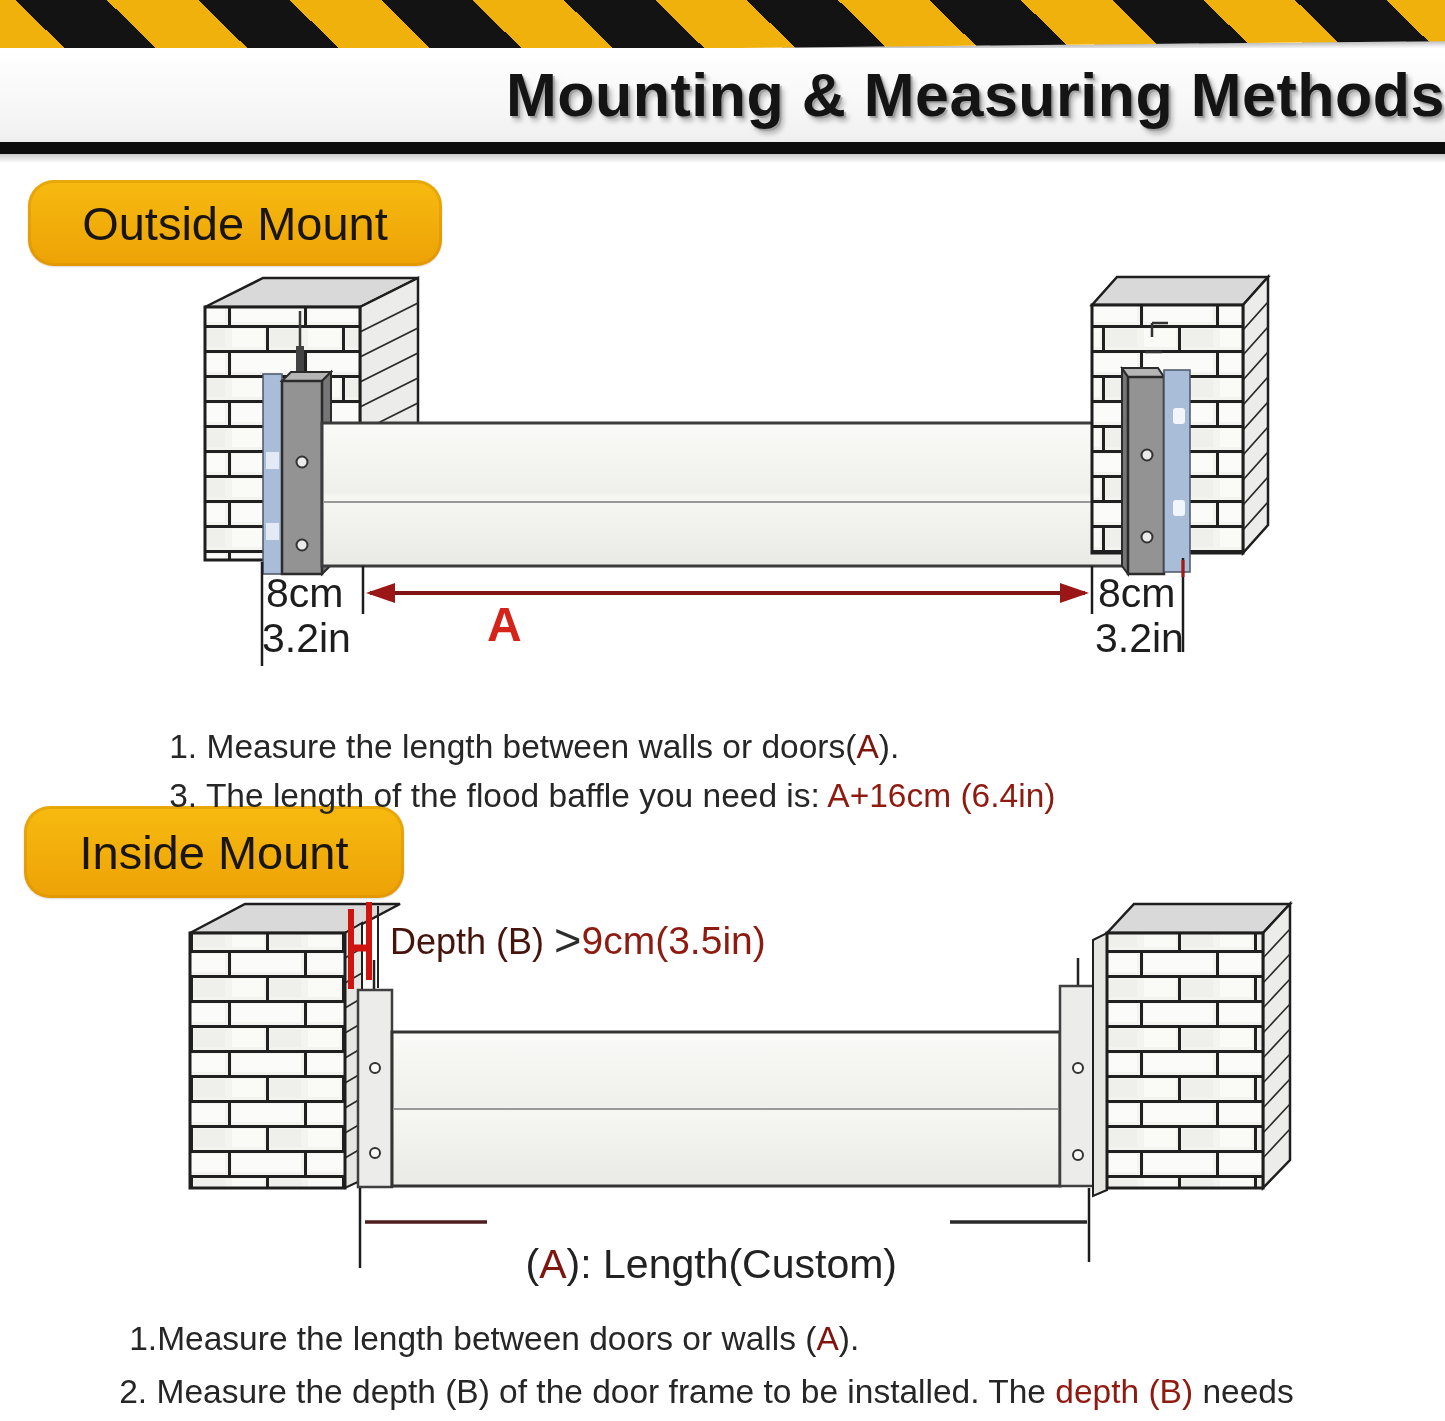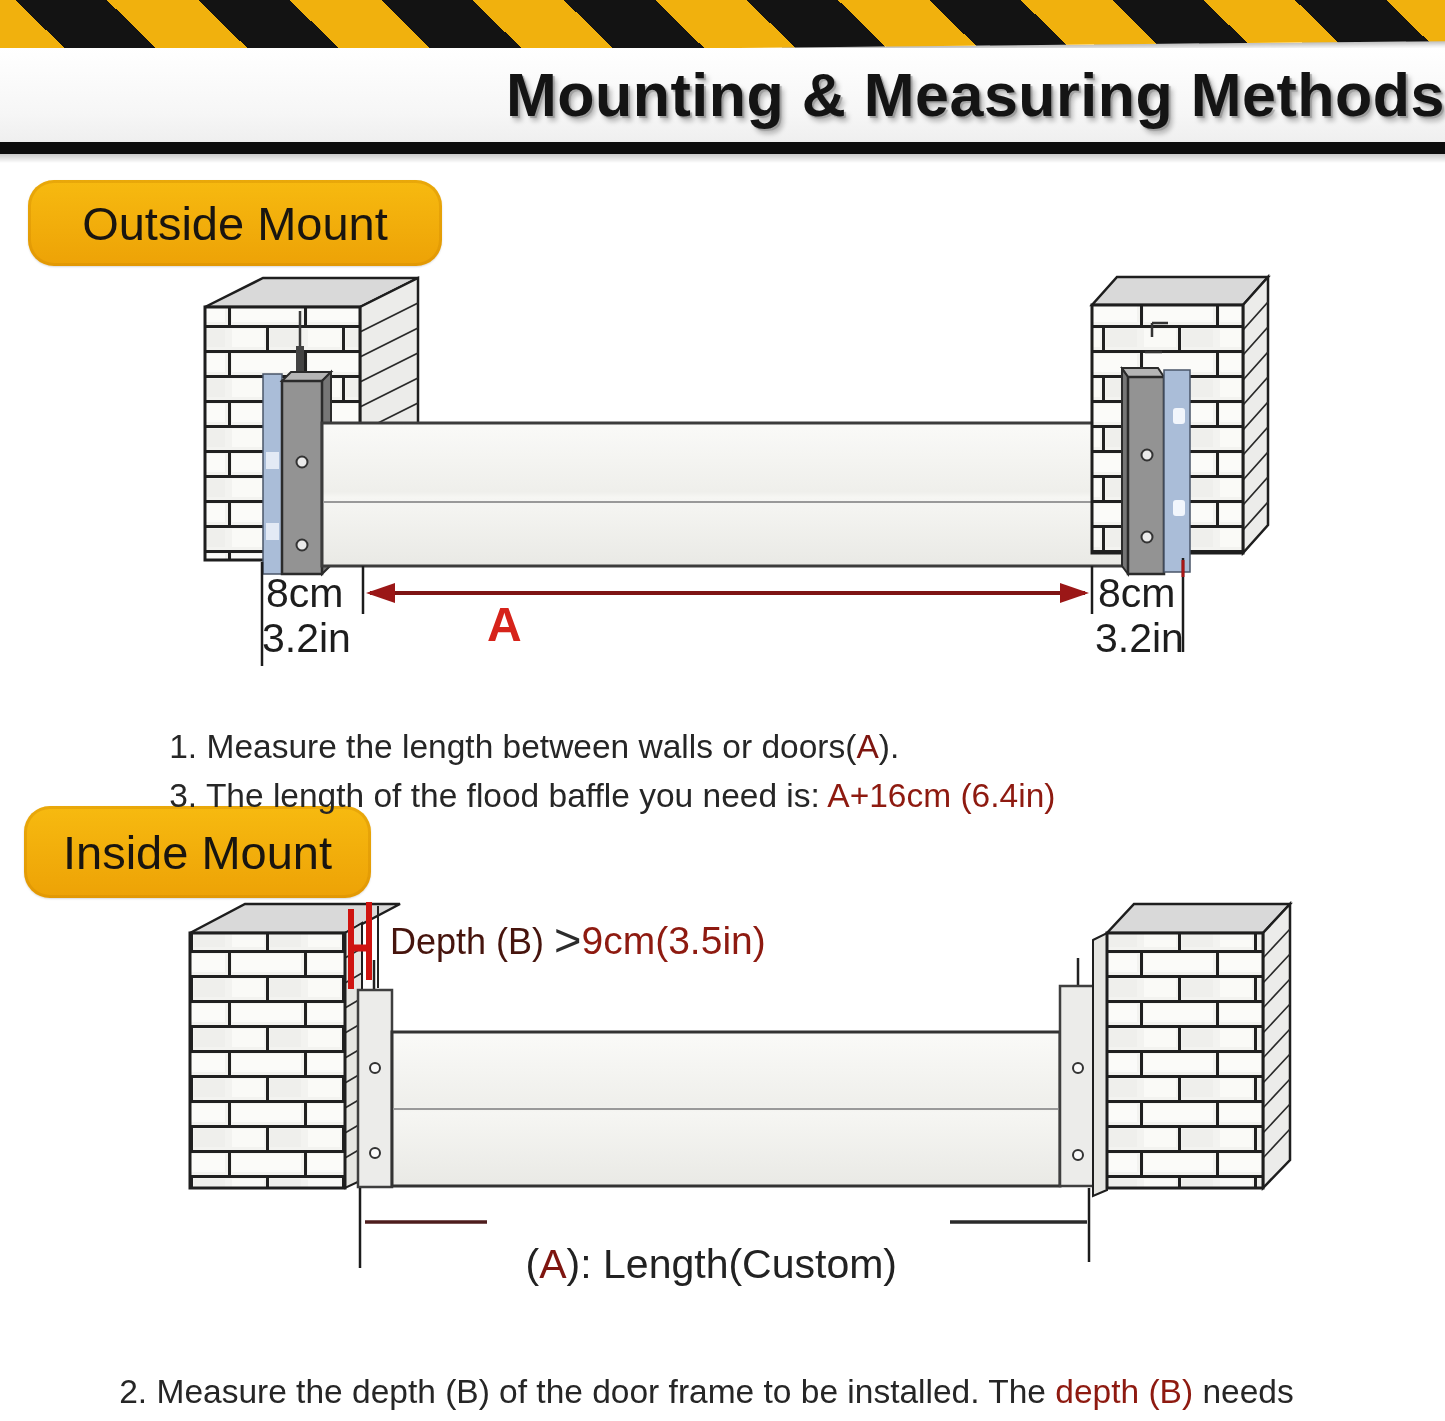--- a/index.html
+++ b/index.html
@@ -28,21 +28,21 @@
   #header-shade{position:absolute;left:0;top:154px;width:1445px;height:9px;background:linear-gradient(180deg,#c9c9c9,#ffffff);}
   
   .yellow-label{
     position:absolute;display:flex;align-items:center;justify-content:center;
     background:linear-gradient(180deg,#f7ba10,#eda206);
     border-radius:26px;font-size:47px;color:#191510;
     box-shadow:inset 0 0 0 3px rgba(205,135,0,.35), 0 1px 2px rgba(0,0,0,.15);
     white-space:pre;
   }
   #outside-label{left:28px;top:180px;width:414px;height:86px;}
-  #inside-label{left:24px;top:806px;width:347px;height:92px;}
+  #inside-label{left:24px;top:806px;width:380px;height:92px;}
   
   #diagram-canvas{position:absolute;left:0;top:0;width:1445px;height:1421px;pointer-events:none;}
   
   .txt{position:absolute;white-space:pre;color:#232323;line-height:1.1;}
   .dim{font-size:41px;color:#1d1d1d;}
   #dim-left-cm{left:266px;top:571px;}
   #dim-left-in{left:262px;top:616px;}
   #dim-right-cm{left:1098px;top:571px;}
   #dim-right-in{left:1095px;top:616px;}
   #arrow-label{left:487px;top:599px;display:flex;align-items:baseline;}
@@ -200,17 +200,20 @@
     <span>3. The length of the flood baffle you need is: </span><span class="dimred">A+16cm (6.4in)</span>
   </div>
 
   <div class="txt" id="depth-label">
     <span class="d1">Depth (B) </span><span class="gt">&gt;</span><span class="d2">9cm(3.5in)</span>
   </div>
   <div class="txt" id="length-label">
     <span>(</span><span class="maroon">A</span><span>): Length(Custom)</span>
   </div>
 
+  <div class="txt step" id="i-step1">
+    <span>1.Measure the length between doors or walls (</span><span class="maroon">A</span><span>).</span>
+  </div>
   <div class="txt step" id="i-step2a">
     <span>2. Measure the depth (B) of the door frame to be installed. The </span><span class="dimred">depth (B)</span><span> needs</span>
   </div>
 
 </div>
 
 </body></html>

